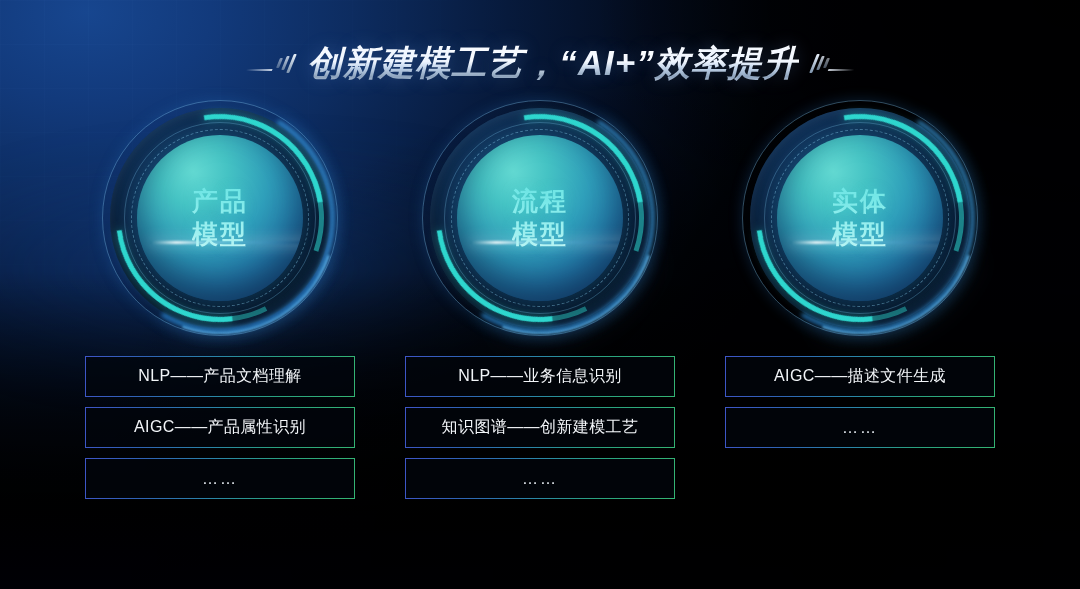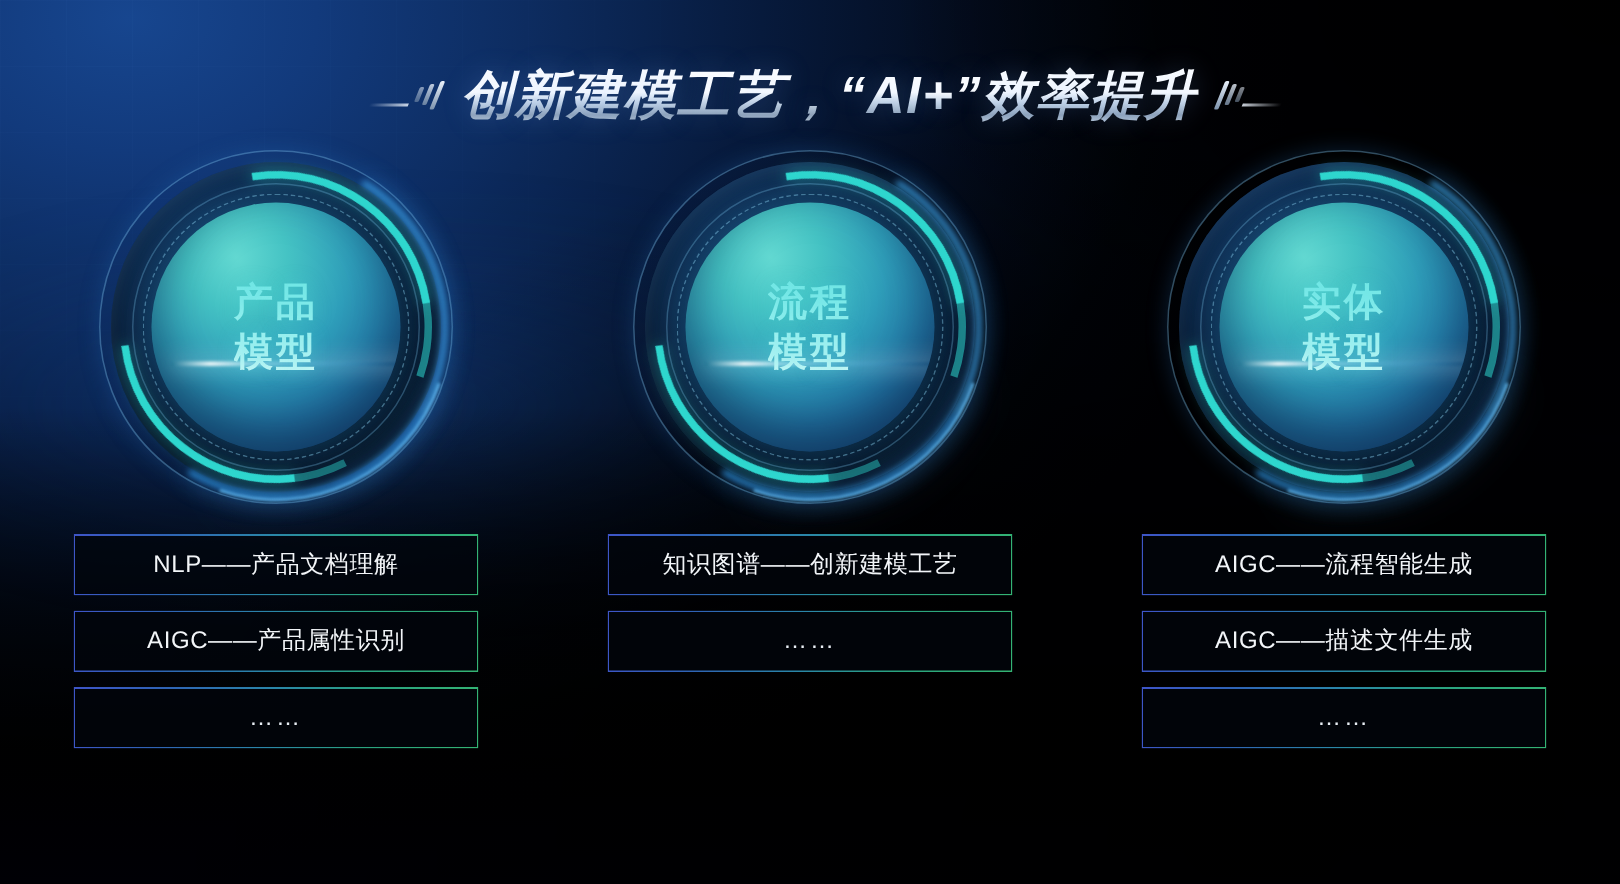--- a/index.html
+++ b/index.html
@@ -102,21 +102,21 @@
     background: linear-gradient(to left, rgba(233,241,251,0.0), rgba(233,241,251,0.85));
   }
 
   
   .columns {
     position: absolute;
     top: 100px;
     left: 0; right: 0;
     display: flex;
     justify-content: center;
-    gap: 86px;
+    gap: 50px;
   }
   .column {
     width: 270px;
     display: flex;
     flex-direction: column;
     align-items: center;
   }
 
   
   .orb {
@@ -358,20 +358,23 @@
         <div class="orb-dash"></div>
         <div class="orb-inner">
           <div class="orb-label">
             <span>流程</span>
             <span>模型</span>
           </div>
         </div>
       </div>
       <div class="items">
         <div class="item-box">
+          <span class="item-text">NLP——业务信息识别</span>
+        </div>
+        <div class="item-box">
           <span class="item-text">知识图谱——创新建模工艺</span>
         </div>
         <div class="item-box ellipsis">
           <span class="item-text">……</span>
         </div>
       </div>
     </div>
 
     <div class="column">
       <div class="orb">
@@ -387,23 +390,20 @@
         <div class="orb-dash"></div>
         <div class="orb-inner">
           <div class="orb-label">
             <span>实体</span>
             <span>模型</span>
           </div>
         </div>
       </div>
       <div class="items">
         <div class="item-box">
-          <span class="item-text">AIGC——流程智能生成</span>
-        </div>
-        <div class="item-box">
           <span class="item-text">AIGC——描述文件生成</span>
         </div>
         <div class="item-box ellipsis">
           <span class="item-text">……</span>
         </div>
       </div>
     </div>
 
   </div>
 </div>

